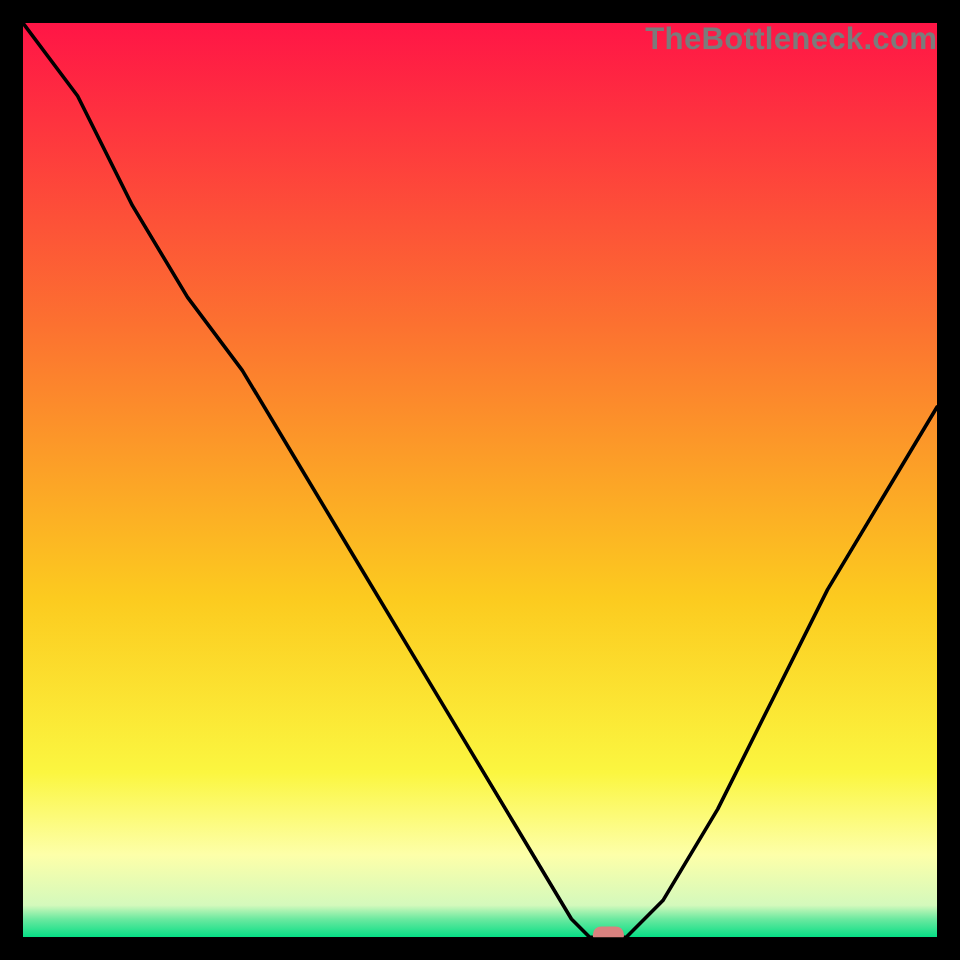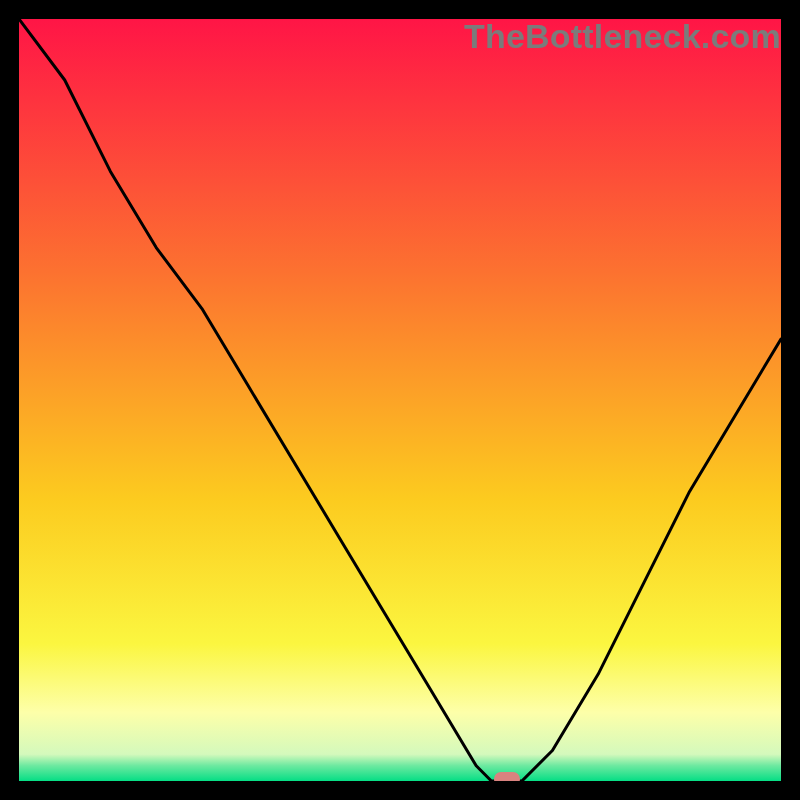--- a/index.html
+++ b/index.html
@@ -45,21 +45,21 @@
     width: 26px;
     height: 14px;
     border-radius: 7px;
     transform: translate(-50%, -50%);
   }
   .watermark {
     position: absolute;
     right: 0;
     top: -2px;
     font-family: Arial, Helvetica, sans-serif;
-    font-size: 34px;
+    font-size: 26px;
     font-weight: 600;
     color: #7b7b7b;
     letter-spacing: 0.2px;
   }
 </style>
 </head>
 <body>
 <div class="frame">
 
   <div class="plot">

